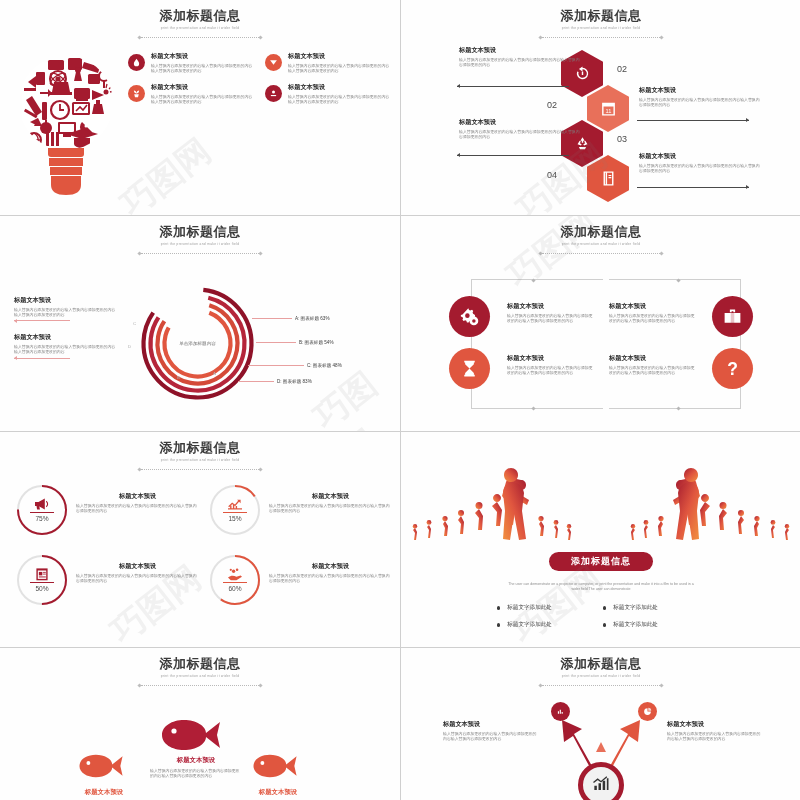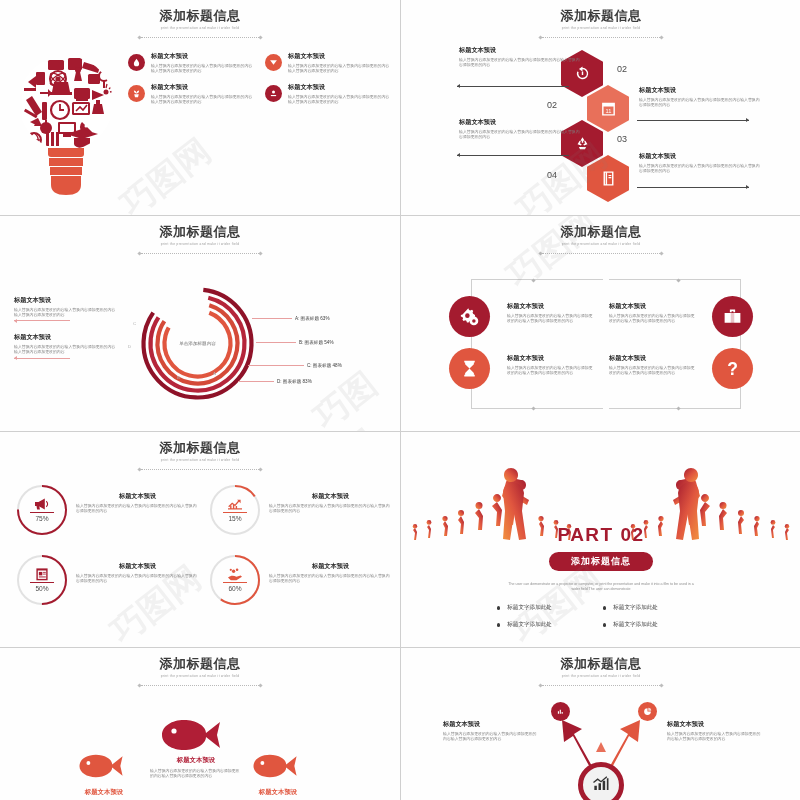--- a/index.html
+++ b/index.html
@@ -677,21 +677,20 @@
           <path d="M245 70a2.4 2.4 0 1 0 0 4.8 2.4 2.4 0 0 0 0-4.8z"></path>
             <path d="M245 75l-2 4 1 9h2l-1-8 2-3z"></path>
           <path d="M232 74a2.2 2.2 0 1 0 0 4.4 2.2 2.2 0 0 0 0-4.4z"></path>
             <path d="M232 78l-2 4 1 8h2l-1-7 2-3z"></path>
           <path d="M290 18c-4 0-7 3-7 7s3 7 7 7 7-3 7-7-3-7-7-7z"></path>
           <path d="M288 32c-6 1-10 5-11 11l2 18-4 28 7 1 5-26 4 26 7-1-2-28 2-18c0-6-4-11-10-11z"></path>
         </g>
       </svg>
     </div>
 
-    <div class="part-no">PART 02</div>
     <div class="part-pill">添加标题信息</div>
     <div class="part-en">The user can demonstrate on a projector or computer, or print the presentation and make it into a film to be used in a wider field The user can demonstrate</div>
 
     <div class="part-list">
       <div class="part-li">
           <span class="dot"></span>
           <span class="txt">标题文字添加此处</span>
         </div>
       <div class="part-li">
           <span class="dot"></span>

